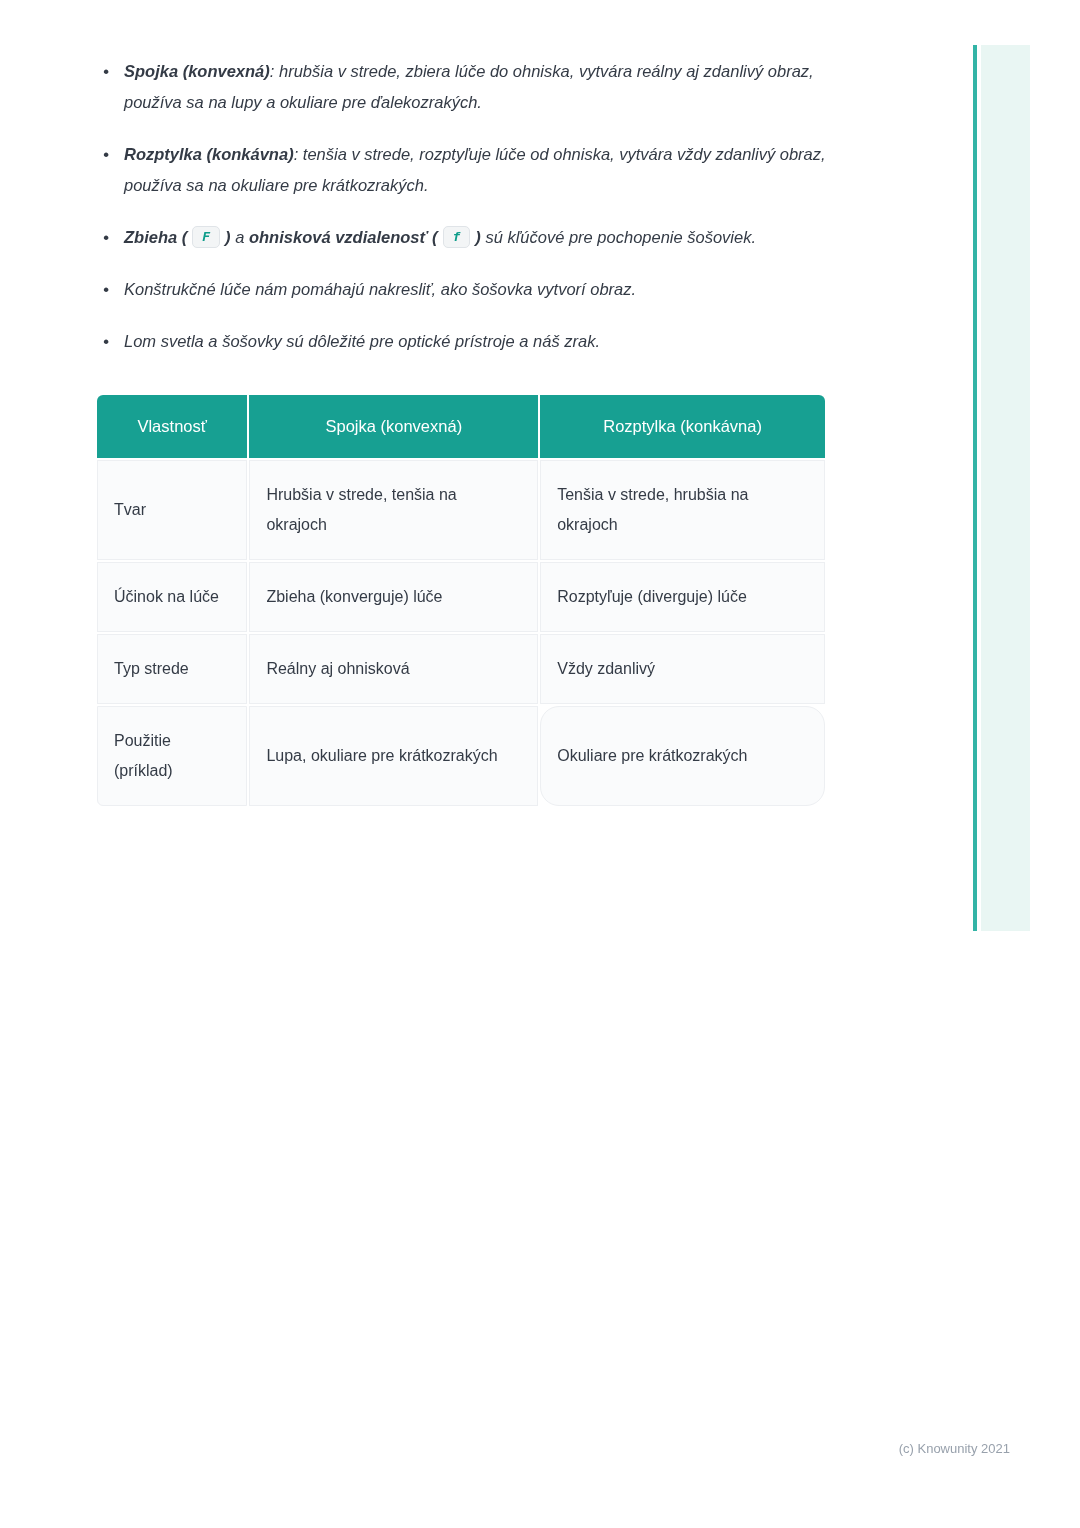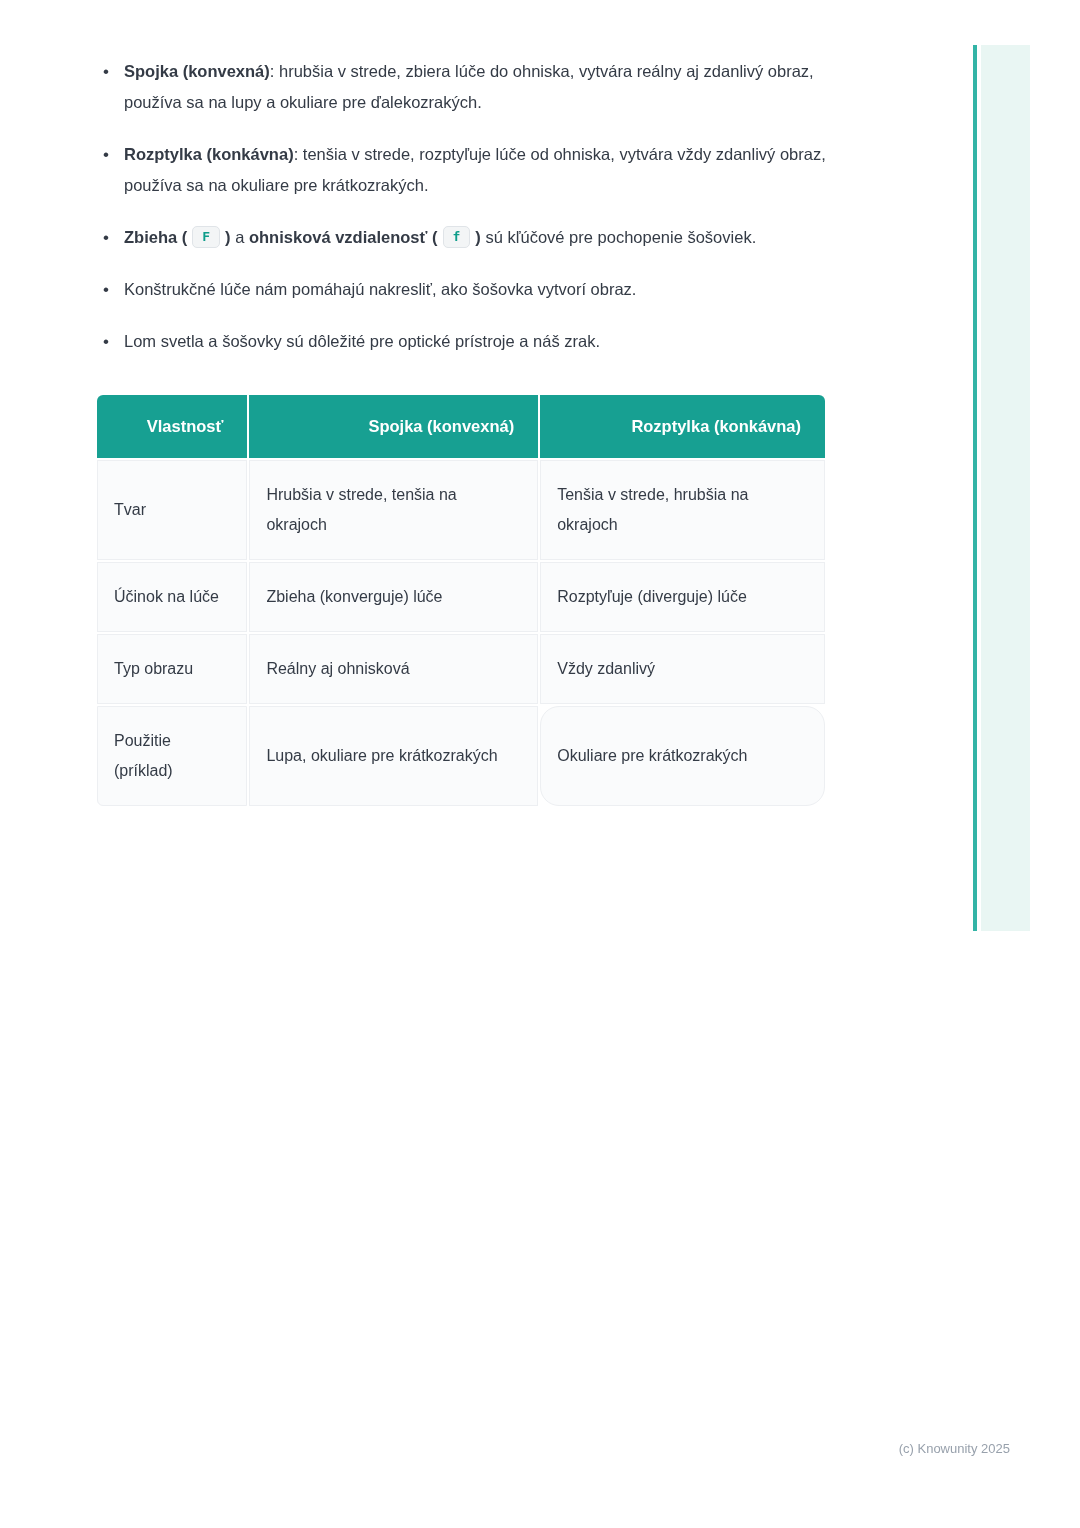--- a/index.html
+++ b/index.html
@@ -13,20 +13,21 @@
     overflow: hidden;
   }
   .content {
     padding: 56px 0 0 95px;
     width: 880px;
   }
   ul.bullets {
     list-style: none;
     padding-left: 29px;
     width: 770px;
+    font-style: italic;
   }
   ul.bullets li {
     position: relative;
     font-size: 16.5px;
     line-height: 31px;
     margin-bottom: 21px;
     width: 745px;
   }
   ul.bullets li::before {
     content: "\2022";
@@ -54,23 +55,23 @@
   table.props {
     border-collapse: separate;
     border-spacing: 2px;
     margin: 36px 0 0 0;
     width: 732px;
     table-layout: fixed;
   }
   table.props th {
     background: var(--accent-teal, #17A092);
     color: #ffffff;
-    font-weight: bold;
+    font-weight: normal;
     font-size: 16.5px;
-    text-align: right;
+    text-align: center;
     padding: 22px 24px;
     vertical-align: middle;
   }
   table.props th:first-child { border-top-left-radius: 6px; }
   table.props th:last-child { border-top-right-radius: 6px; }
   table.props td {
     background: #FAFBFC;
     border: 1px solid #EDEFF2;
     padding: 19px 16px;
     font-size: 16px;
@@ -139,30 +140,30 @@
         <td>Tvar</td>
         <td>Hrubšia v strede, tenšia na okrajoch</td>
         <td>Tenšia v strede, hrubšia na okrajoch</td>
       </tr>
       <tr>
         <td>Účinok na lúče</td>
         <td>Zbieha (konverguje) lúče</td>
         <td>Rozptyľuje (diverguje) lúče</td>
       </tr>
       <tr>
-        <td>Typ obrazu</td>
+        <td>Typ strede</td>
         <td>Reálny aj ohnisková</td>
         <td>Vždy zdanlivý</td>
       </tr>
       <tr>
         <td>Použitie (príklad)</td>
         <td>Lupa, okuliare pre krátkozrakých</td>
         <td>Okuliare pre krátkozrakých</td>
       </tr>
     </tbody>
   </table>
 
 </div>
 
 <div class="accent-line"></div>
 <div class="side-band"></div>
 
-<div class="footer">(c) Knowunity 2025</div>
+<div class="footer">(c) Knowunity 2021</div>
 
 </body></html>

